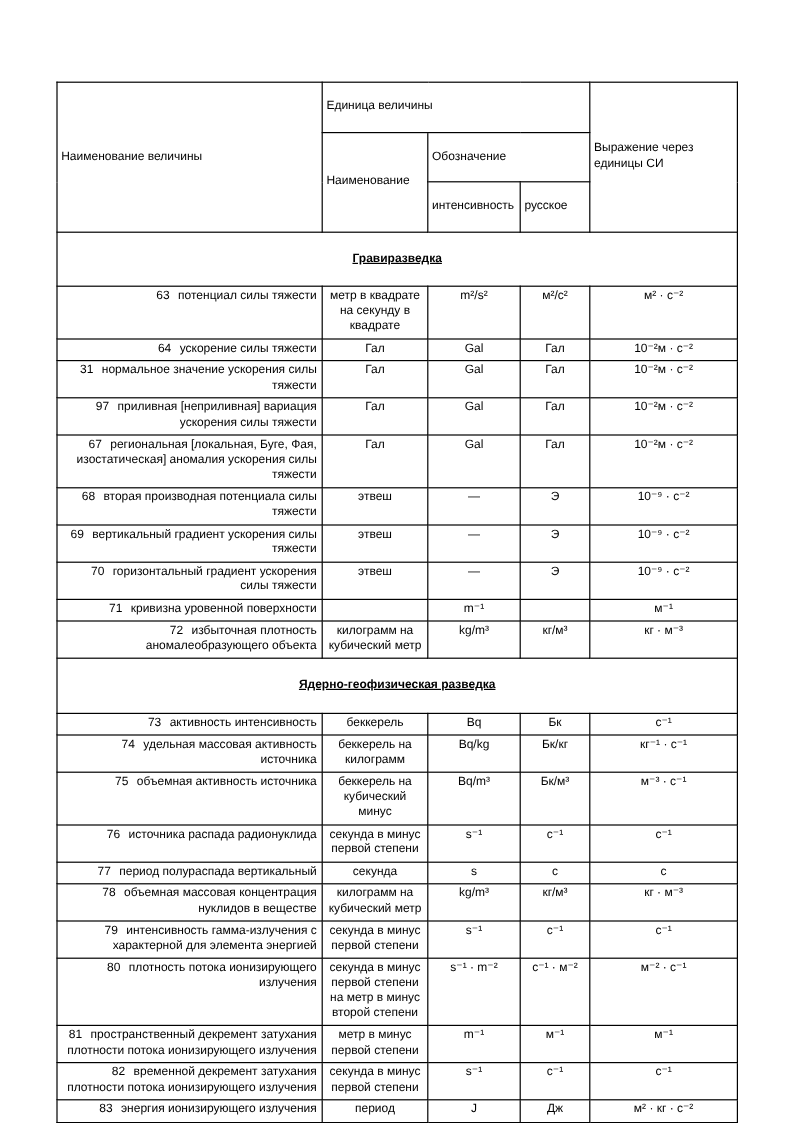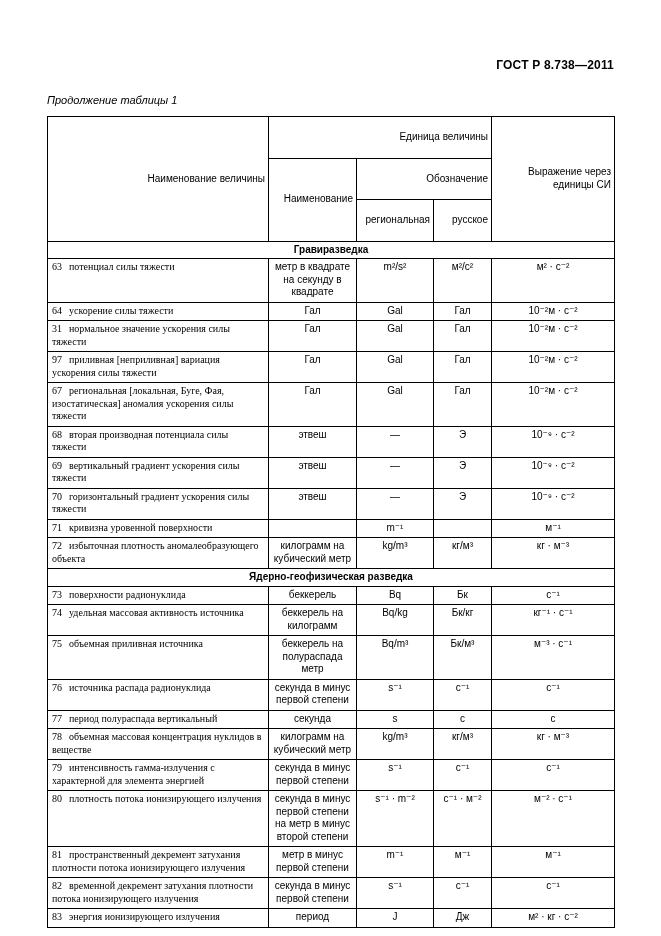--- a/index.html
+++ b/index.html
@@ -30,78 +30,77 @@
     width: 567px;
     border-collapse: collapse;
     table-layout: fixed;
   }
   .qty-table th, .qty-table td {
     border: 1px solid #000;
   }
   .qty-table th {
     font-weight: normal;
     font-size: 10px;
-    text-align: right;
+    text-align: left;
     vertical-align: middle;
     padding: 14px 3px;
     line-height: 1.25;
   }
   thead tr.h1 th { height: 26px; }
   thead tr.h2 th { height: 21px; }
   thead tr.h3 th { height: 21px; }
   .qty-table td {
     font-size: 10px;
     line-height: 1.25;
     padding: 2px 4px 3px 4px;
     vertical-align: top;
     text-align: center;
   }
-  td.name-cell { text-align: left; font-family: Liberation Serif, serif; }
+  td.name-cell { text-align: right; }
   td.name-cell .row-num { margin-right: 7px; }
   td.section-cell {
     text-align: center;
     font-weight: bold;
-    padding: 2px 4px;
+    padding: 16px 4px;
+    text-decoration: underline;
   }
   .page-num {
     margin-top: 9px;
     text-align: right;
     padding-right: 33px;
     font-size: 11px;
   }
 </style>
 </head>
 <body>
 
 <div class="page">
 
-  <div class="doc-number">ГОСТ Р 8.738—2011</div>
-
-  <div class="caption">Продолжение таблицы 1</div>
+
 
   <table class="qty-table">
     <colgroup>
       <col style="width:221px">
       <col style="width:88px">
       <col style="width:77px">
       <col style="width:58px">
       <col style="width:123px">
     </colgroup>
     <thead>
       <tr class="h1">
         <th rowspan="3">Наименование величины</th>
         <th colspan="3">Единица величины</th>
         <th rowspan="3">Выражение через единицы СИ</th>
       </tr>
       <tr class="h2">
         <th rowspan="2">Наименование</th>
         <th colspan="2">Обозначение</th>
       </tr>
       <tr class="h3">
-        <th>региональная</th>
+        <th>интенсивность</th>
         <th>русское</th>
       </tr>
     </thead>
     <tbody>
         <tr>
           <td colspan="5" class="section-cell">Гравиразведка</td>
         </tr>
         <tr>
           <td class="name-cell"><span class="row-num">63</span><span>потенциал силы тяжести</span></td>
           <td>метр в квадрате на секунду в квадрате</td>
@@ -169,36 +168,36 @@
           <td class="name-cell"><span class="row-num">72</span><span>избыточная плотность аномалеобразующего объекта</span></td>
           <td>килограмм на кубический метр</td>
           <td>kg/m³</td>
           <td>кг/м³</td>
           <td>кг · м⁻³</td>
         </tr>
         <tr>
           <td colspan="5" class="section-cell">Ядерно-геофизическая разведка</td>
         </tr>
         <tr>
-          <td class="name-cell"><span class="row-num">73</span><span>поверхности радионуклида</span></td>
+          <td class="name-cell"><span class="row-num">73</span><span>активность интенсивность</span></td>
           <td>беккерель</td>
           <td>Bq</td>
           <td>Бк</td>
           <td>с⁻¹</td>
         </tr>
         <tr>
           <td class="name-cell"><span class="row-num">74</span><span>удельная массовая активность источника</span></td>
           <td>беккерель на килограмм</td>
           <td>Bq/kg</td>
           <td>Бк/кг</td>
           <td>кг⁻¹ · с⁻¹</td>
         </tr>
         <tr>
-          <td class="name-cell"><span class="row-num">75</span><span>объемная приливная источника</span></td>
-          <td>беккерель на полураспада метр</td>
+          <td class="name-cell"><span class="row-num">75</span><span>объемная активность источника</span></td>
+          <td>беккерель на кубический минус</td>
           <td>Bq/m³</td>
           <td>Бк/м³</td>
           <td>м⁻³ · с⁻¹</td>
         </tr>
         <tr>
           <td class="name-cell"><span class="row-num">76</span><span>источника распада радионуклида</span></td>
           <td>секунда в минус первой степени</td>
           <td>s⁻¹</td>
           <td>с⁻¹</td>
           <td>с⁻¹</td>

